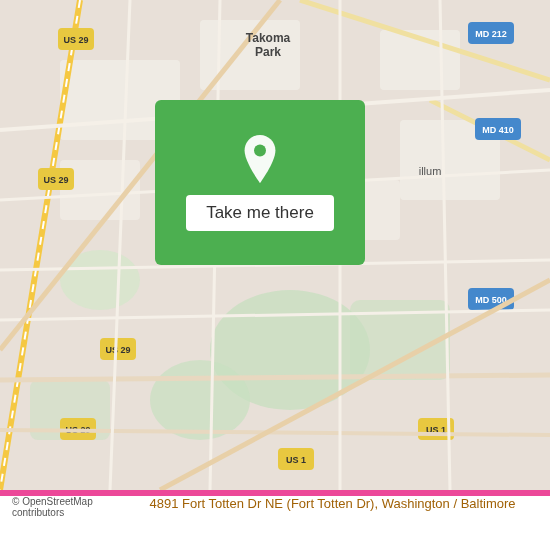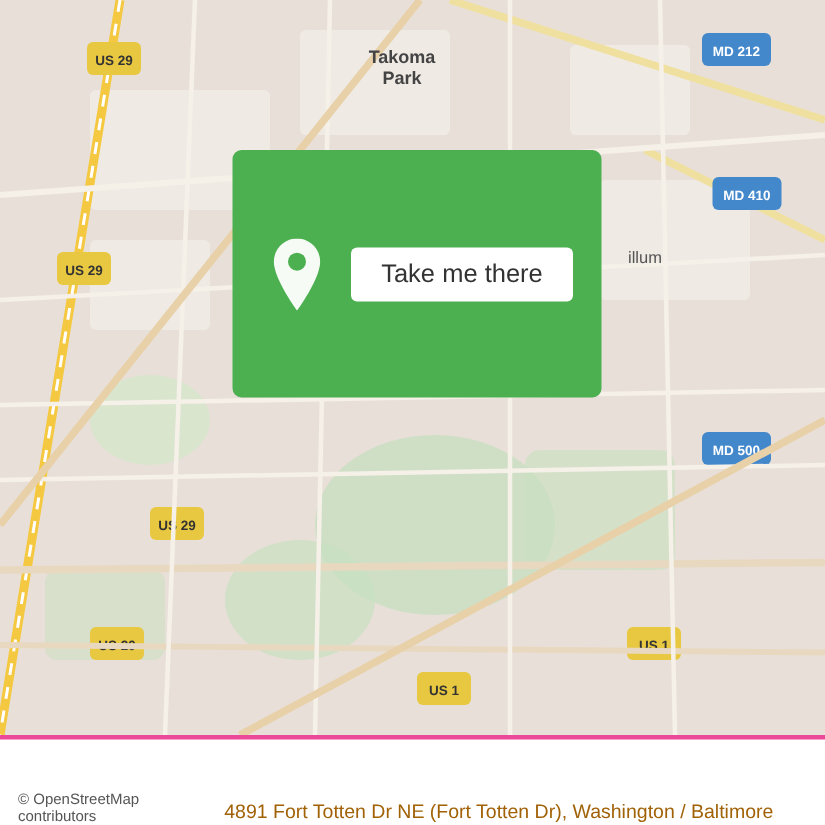--- a/index.html
+++ b/index.html
@@ -26,23 +26,23 @@
       height: 100%;
       position: absolute;
       top: 0; left: 0;
     }
 
     #bottom-bar {
       width: 550px;
       height: 60px;
       background: white;
       display: flex;
-      align-items: flex-end;
+      align-items: flex-start;
       padding: 0 12px;
-      border-top: 3px solid #ec4899;
+      border-top: 6px solid #ec4899;
       gap: 8px;
     }
 
     .osm-credit {
       font-size: 10px;
       color: #555;
       flex: 1;
     }
 
     .address-text {
@@ -68,26 +68,26 @@
       font-size: 14px;
       font-weight: bold;
       color: #333;
     }
 
     
     #green-overlay {
       position: absolute;
       left: 155px;
       top: 100px;
-      width: 246px;
+      width: 210px;
       height: 165px;
       background-color: #4caf50;
       border-radius: 6px;
       display: flex;
-      flex-direction: row;
+      flex-direction: column;
       align-items: center;
       justify-content: center;
       gap: 12px;
       cursor: pointer;
     }
 
     .location-pin-icon {
       width: 48px;
       height: 48px;
     }

